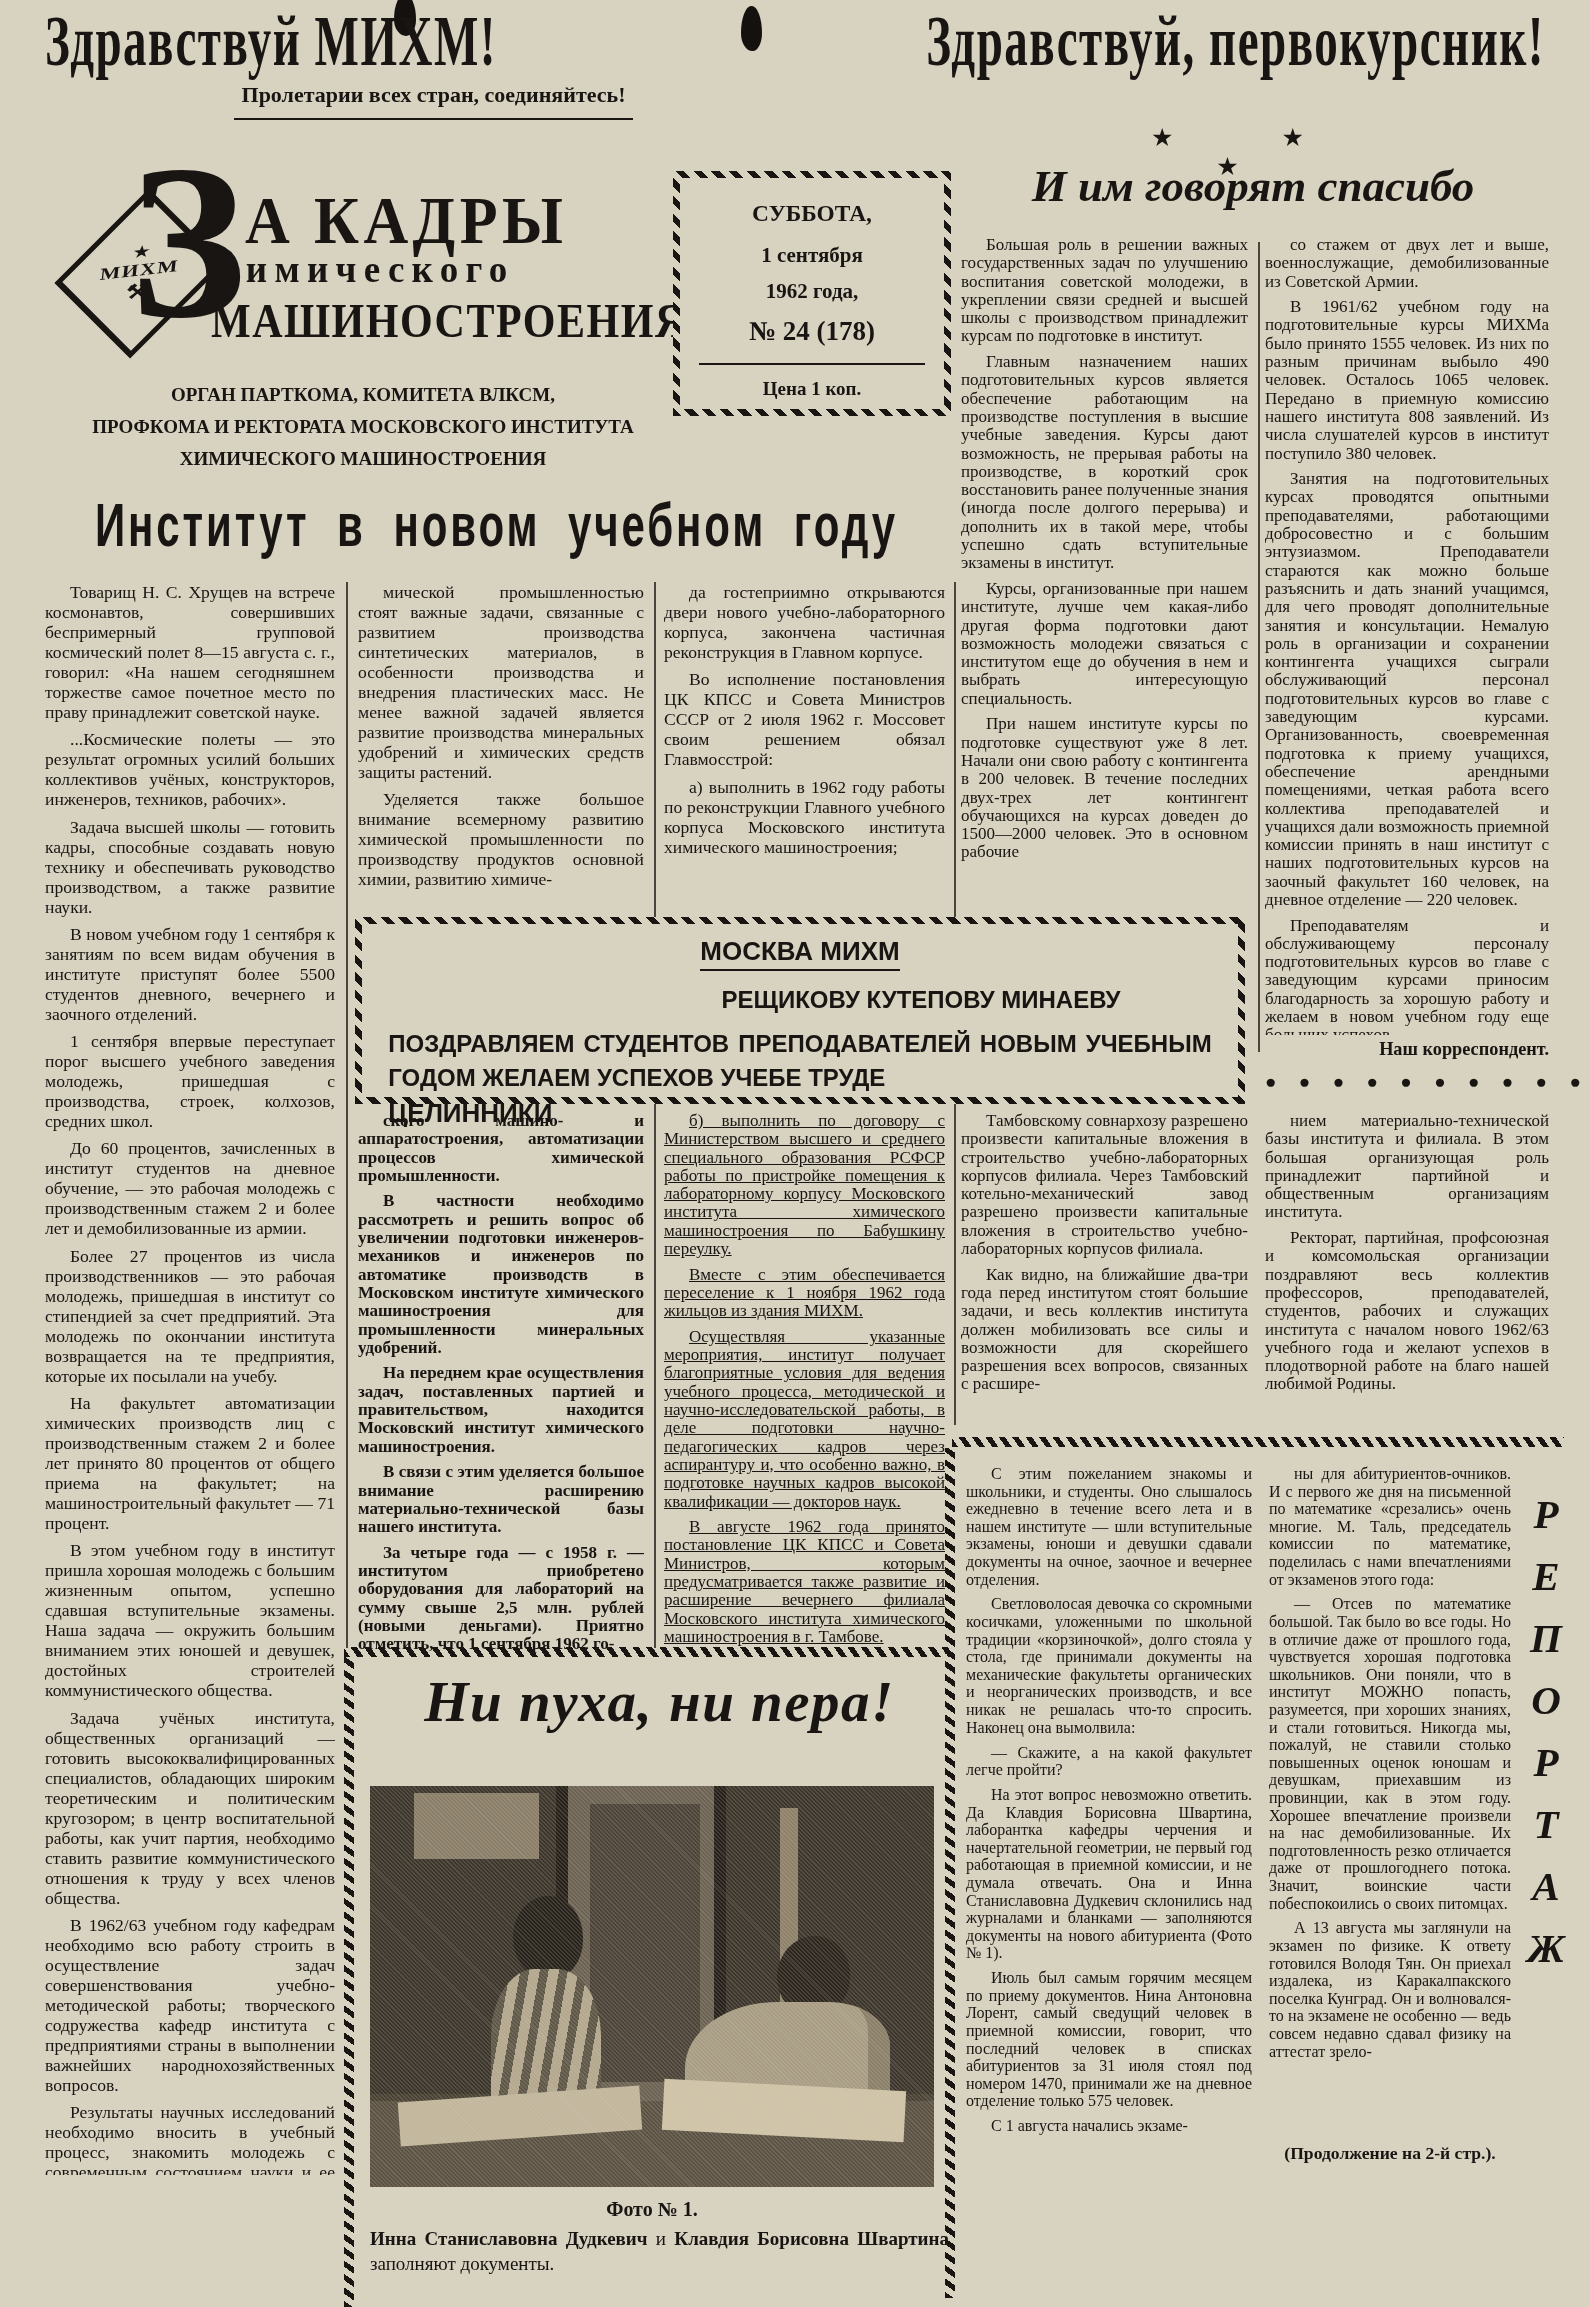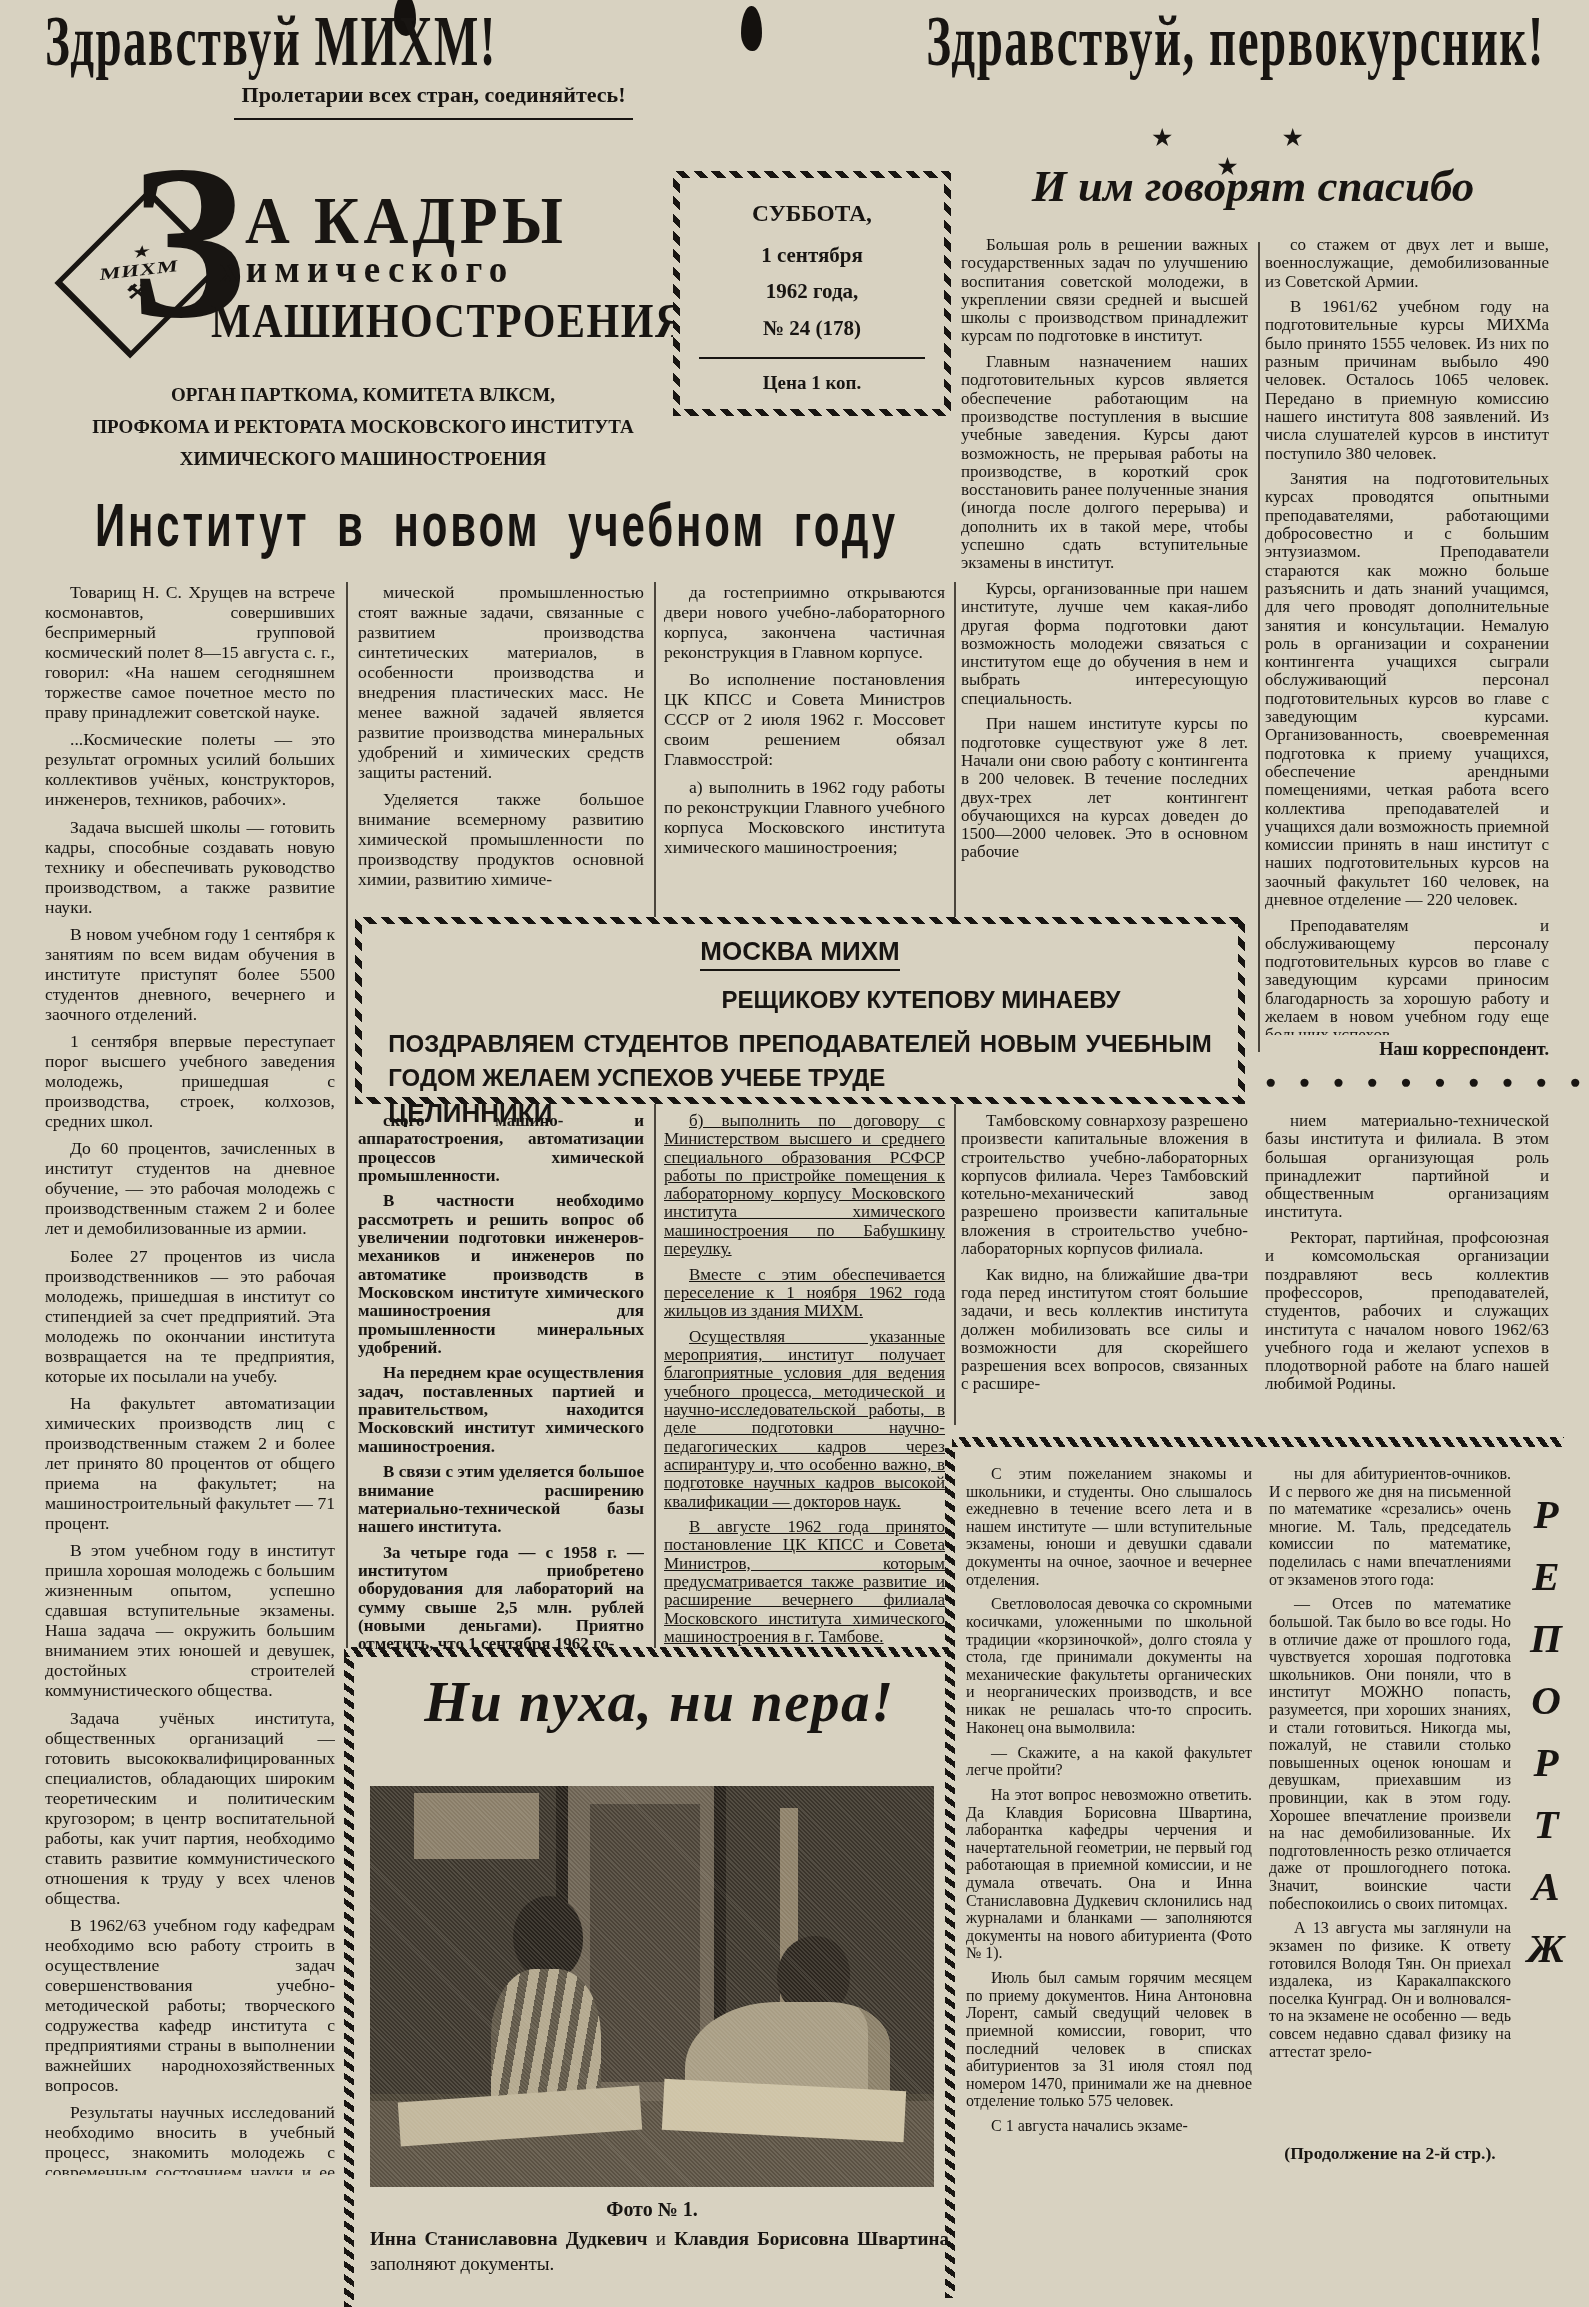--- a/index.html
+++ b/index.html
@@ -82,21 +82,21 @@
       <div>ОРГАН ПАРТКОМА, КОМИТЕТА ВЛКСМ,</div>
       <div>ПРОФКОМА И РЕКТОРАТА МОСКОВСКОГО ИНСТИТУТА</div>
       <div>ХИМИЧЕСКОГО МАШИНОСТРОЕНИЯ</div>
     </div>
 
   <div class="abs frame" style="left:673px;top:171px;width:278px;height:245px;padding:6.6px;box-sizing:border-box;">
     <div class="frame-inner" style="padding-top:22px;">
       <div class="issue-line" style="font-size:23.4px;margin-bottom:16px;">СУББОТА,</div>
       <div class="issue-line" style="font-size:21px;margin-bottom:11.7px;">1 сентября</div>
       <div class="issue-line" style="font-size:21px;margin-bottom:11.7px;">1962 года,</div>
-      <div class="issue-line" style="font-size:21px;">№ 24 (178)</div>
+      <div class="issue-line" style="font-size:27px;">№ 24 (178)</div>
       <div style="border-top:2.2px solid #181512;margin:16px 19px 13px;"></div>
       <div class="issue-line" style="font-size:19px;">Цена 1 коп.</div>
     </div>
   </div>
 
   <div class="abs stars" style="left:1099px;top:123px;width:308px;">★ ★ ★</div>
   <div class="abs h-italic" style="left:960px;top:160px;width:586px;font-size:45px;text-align:center;">И им говорят спасибо</div>
 
   <div class="abs body-col b23" style="left:961px;top:236px;width:287px;height:659px;">
       <p>Большая роль в решении важных государственных задач по улучшению воспитания советской молодежи, в укреплении связи средней и высшей школы с производством принадлежит курсам по подготовке в институт.</p>

